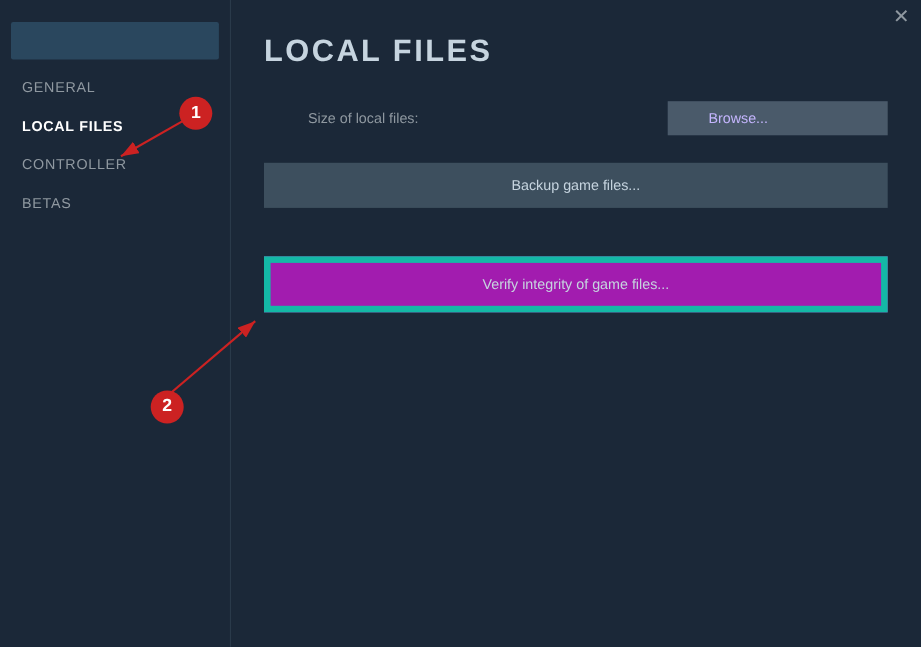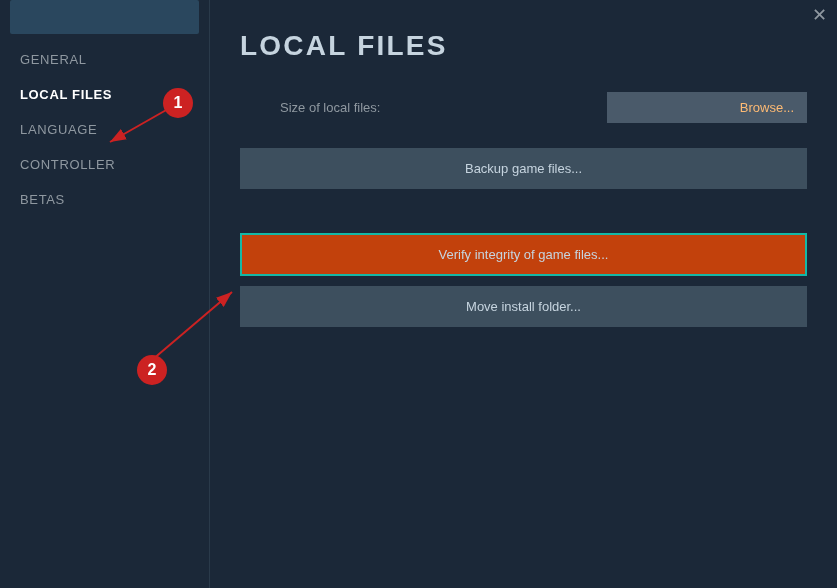--- a/index.html
+++ b/index.html
@@ -30,20 +30,21 @@
       font-size: 18px;
       cursor: pointer;
       z-index: 10;
       line-height: 1;
     }
 
     
     .sidebar {
       width: 210px;
       background: #1b2838;
+      padding-top: 20px;
       flex-shrink: 0;
       border-right: 1px solid #2a3a4a;
     }
 
     .sidebar-item {
       display: block;
       padding: 10px 20px;
       color: #8f98a0;
       font-size: 13px;
       font-weight: normal;
@@ -83,45 +84,45 @@
 
     .file-size-label {
       color: #8f98a0;
       font-size: 13px;
       flex: 1;
       margin-left: 40px;
     }
 
     .browse-btn {
       background: #4a5a6a;
-      color: #fdba74;
+      color: #c4b5fd;
       border: none;
-      padding: 8px 13px;
+      padding: 8px 37px;
       font-size: 13px;
       cursor: pointer;
       min-width: 200px;
-      text-align: right;
+      text-align: left;
     }
 
     .action-btn {
       display: block;
       width: 100%;
       background: #3d4f5e;
       color: #c6d4df;
       border: 1px solid transparent;
       padding: 12px 20px;
       font-size: 13px;
       cursor: pointer;
       text-align: center;
       margin-bottom: 10px;
     }
 
     .action-btn.highlighted-btn {
-      border: 2px solid #14b8a6;
-      background: #c2410c;
+      border: 6px solid #14b8a6;
+      background: #a21caf;
       margin-top: 44px;
     }
 
     
     .annotation {
       position: absolute;
       width: 30px;
       height: 30px;
       border-radius: 50%;
       background: #cc2222;
@@ -152,36 +153,34 @@
 <div class="window">
 
   <div class="close-btn">✕</div>
 
   <nav class="sidebar">
 
     <div style="margin: 0 10px 8px 10px; height: 34px; background: #2a475e; border-radius: 2px;"></div>
 
     <a class="sidebar-item">GENERAL</a>
     <a class="sidebar-item active">LOCAL FILES</a>
-    <a class="sidebar-item">LANGUAGE</a>
     <a class="sidebar-item">CONTROLLER</a>
     <a class="sidebar-item">BETAS</a>
   </nav>
 
   <main class="main-content">
     <h1 class="page-title">LOCAL FILES</h1>
 
     <div class="file-size-row">
       <span class="file-size-label">Size of local files:</span>
       <button class="browse-btn">Browse...</button>
     </div>
 
     <button class="action-btn">Backup game files...</button>
     <button class="action-btn highlighted-btn">Verify integrity of game files...</button>
-    <button class="action-btn">Move install folder...</button>
   </main>
 
   <div class="annotation" style="top: 88px; left: 163px;">1</div>
   <div class="annotation" style="top: 355px; left: 137px;">2</div>
 
   <svg class="annotation-overlay" xmlns="http://www.w3.org/2000/svg">
 
     <defs>
       <marker id="arrowhead1" markerWidth="8" markerHeight="6" refX="8" refY="3" orient="auto">
         <polygon points="0 0, 8 3, 0 6" fill="#cc2222"></polygon>

